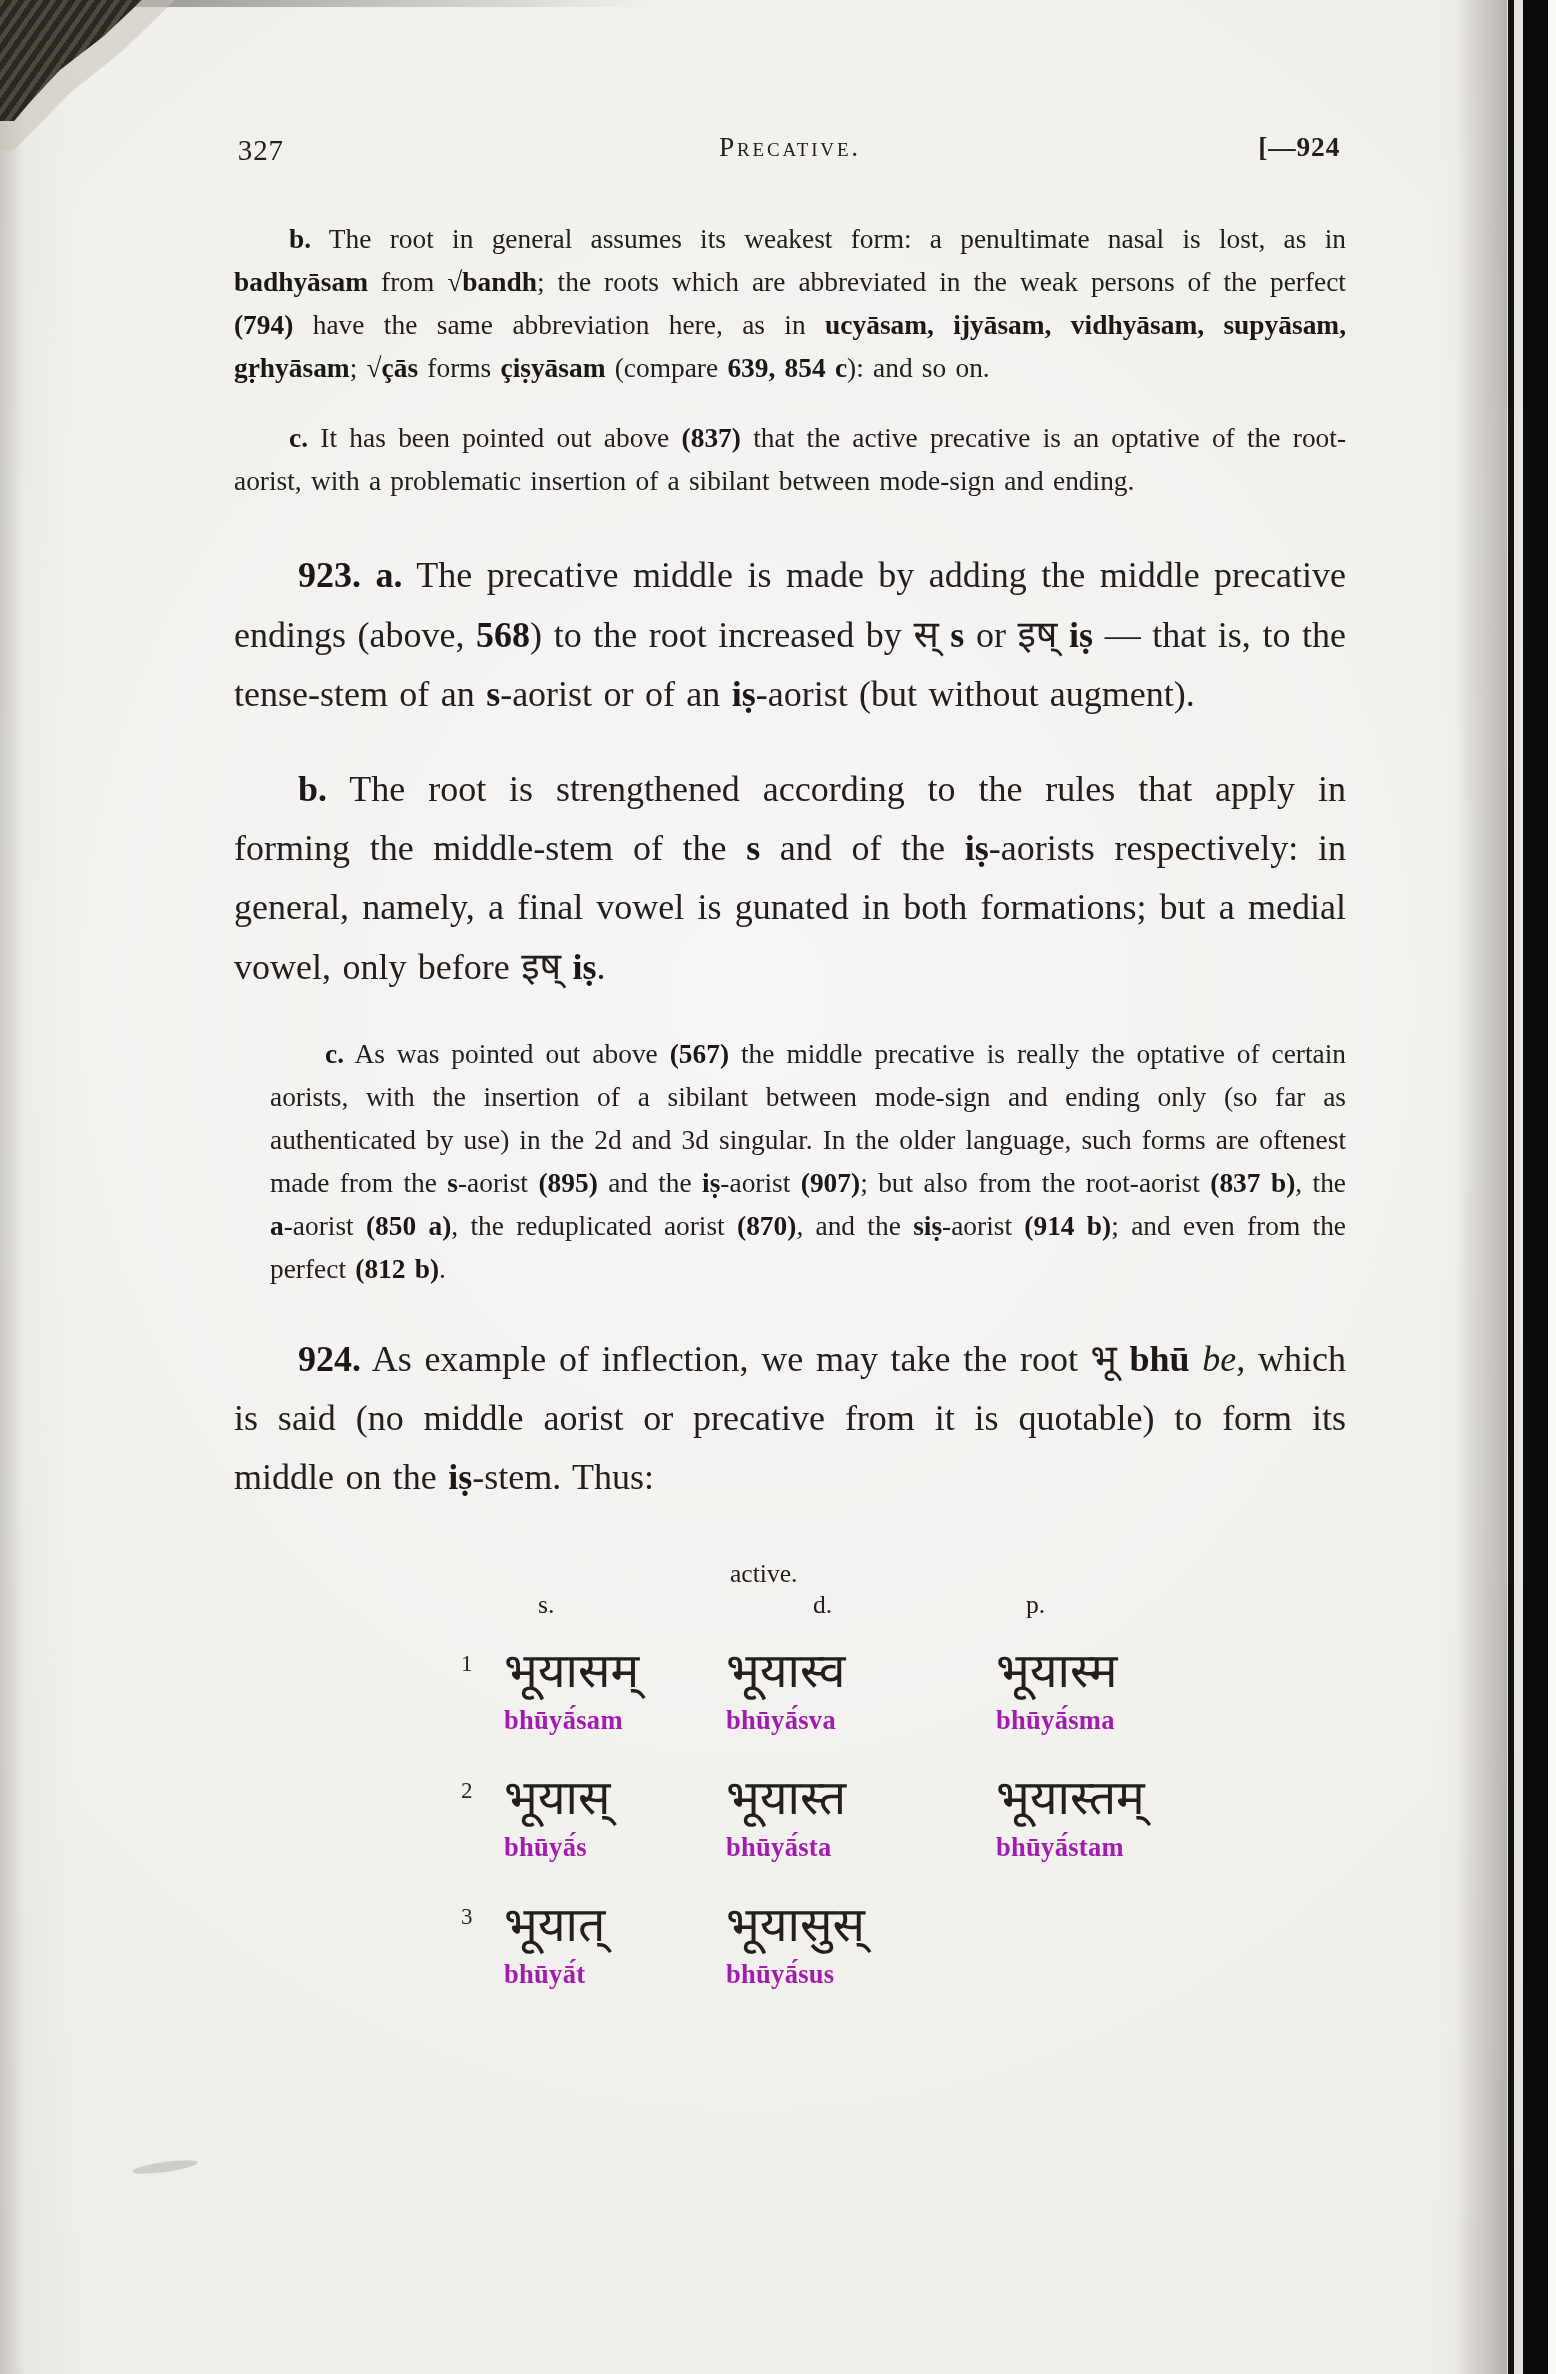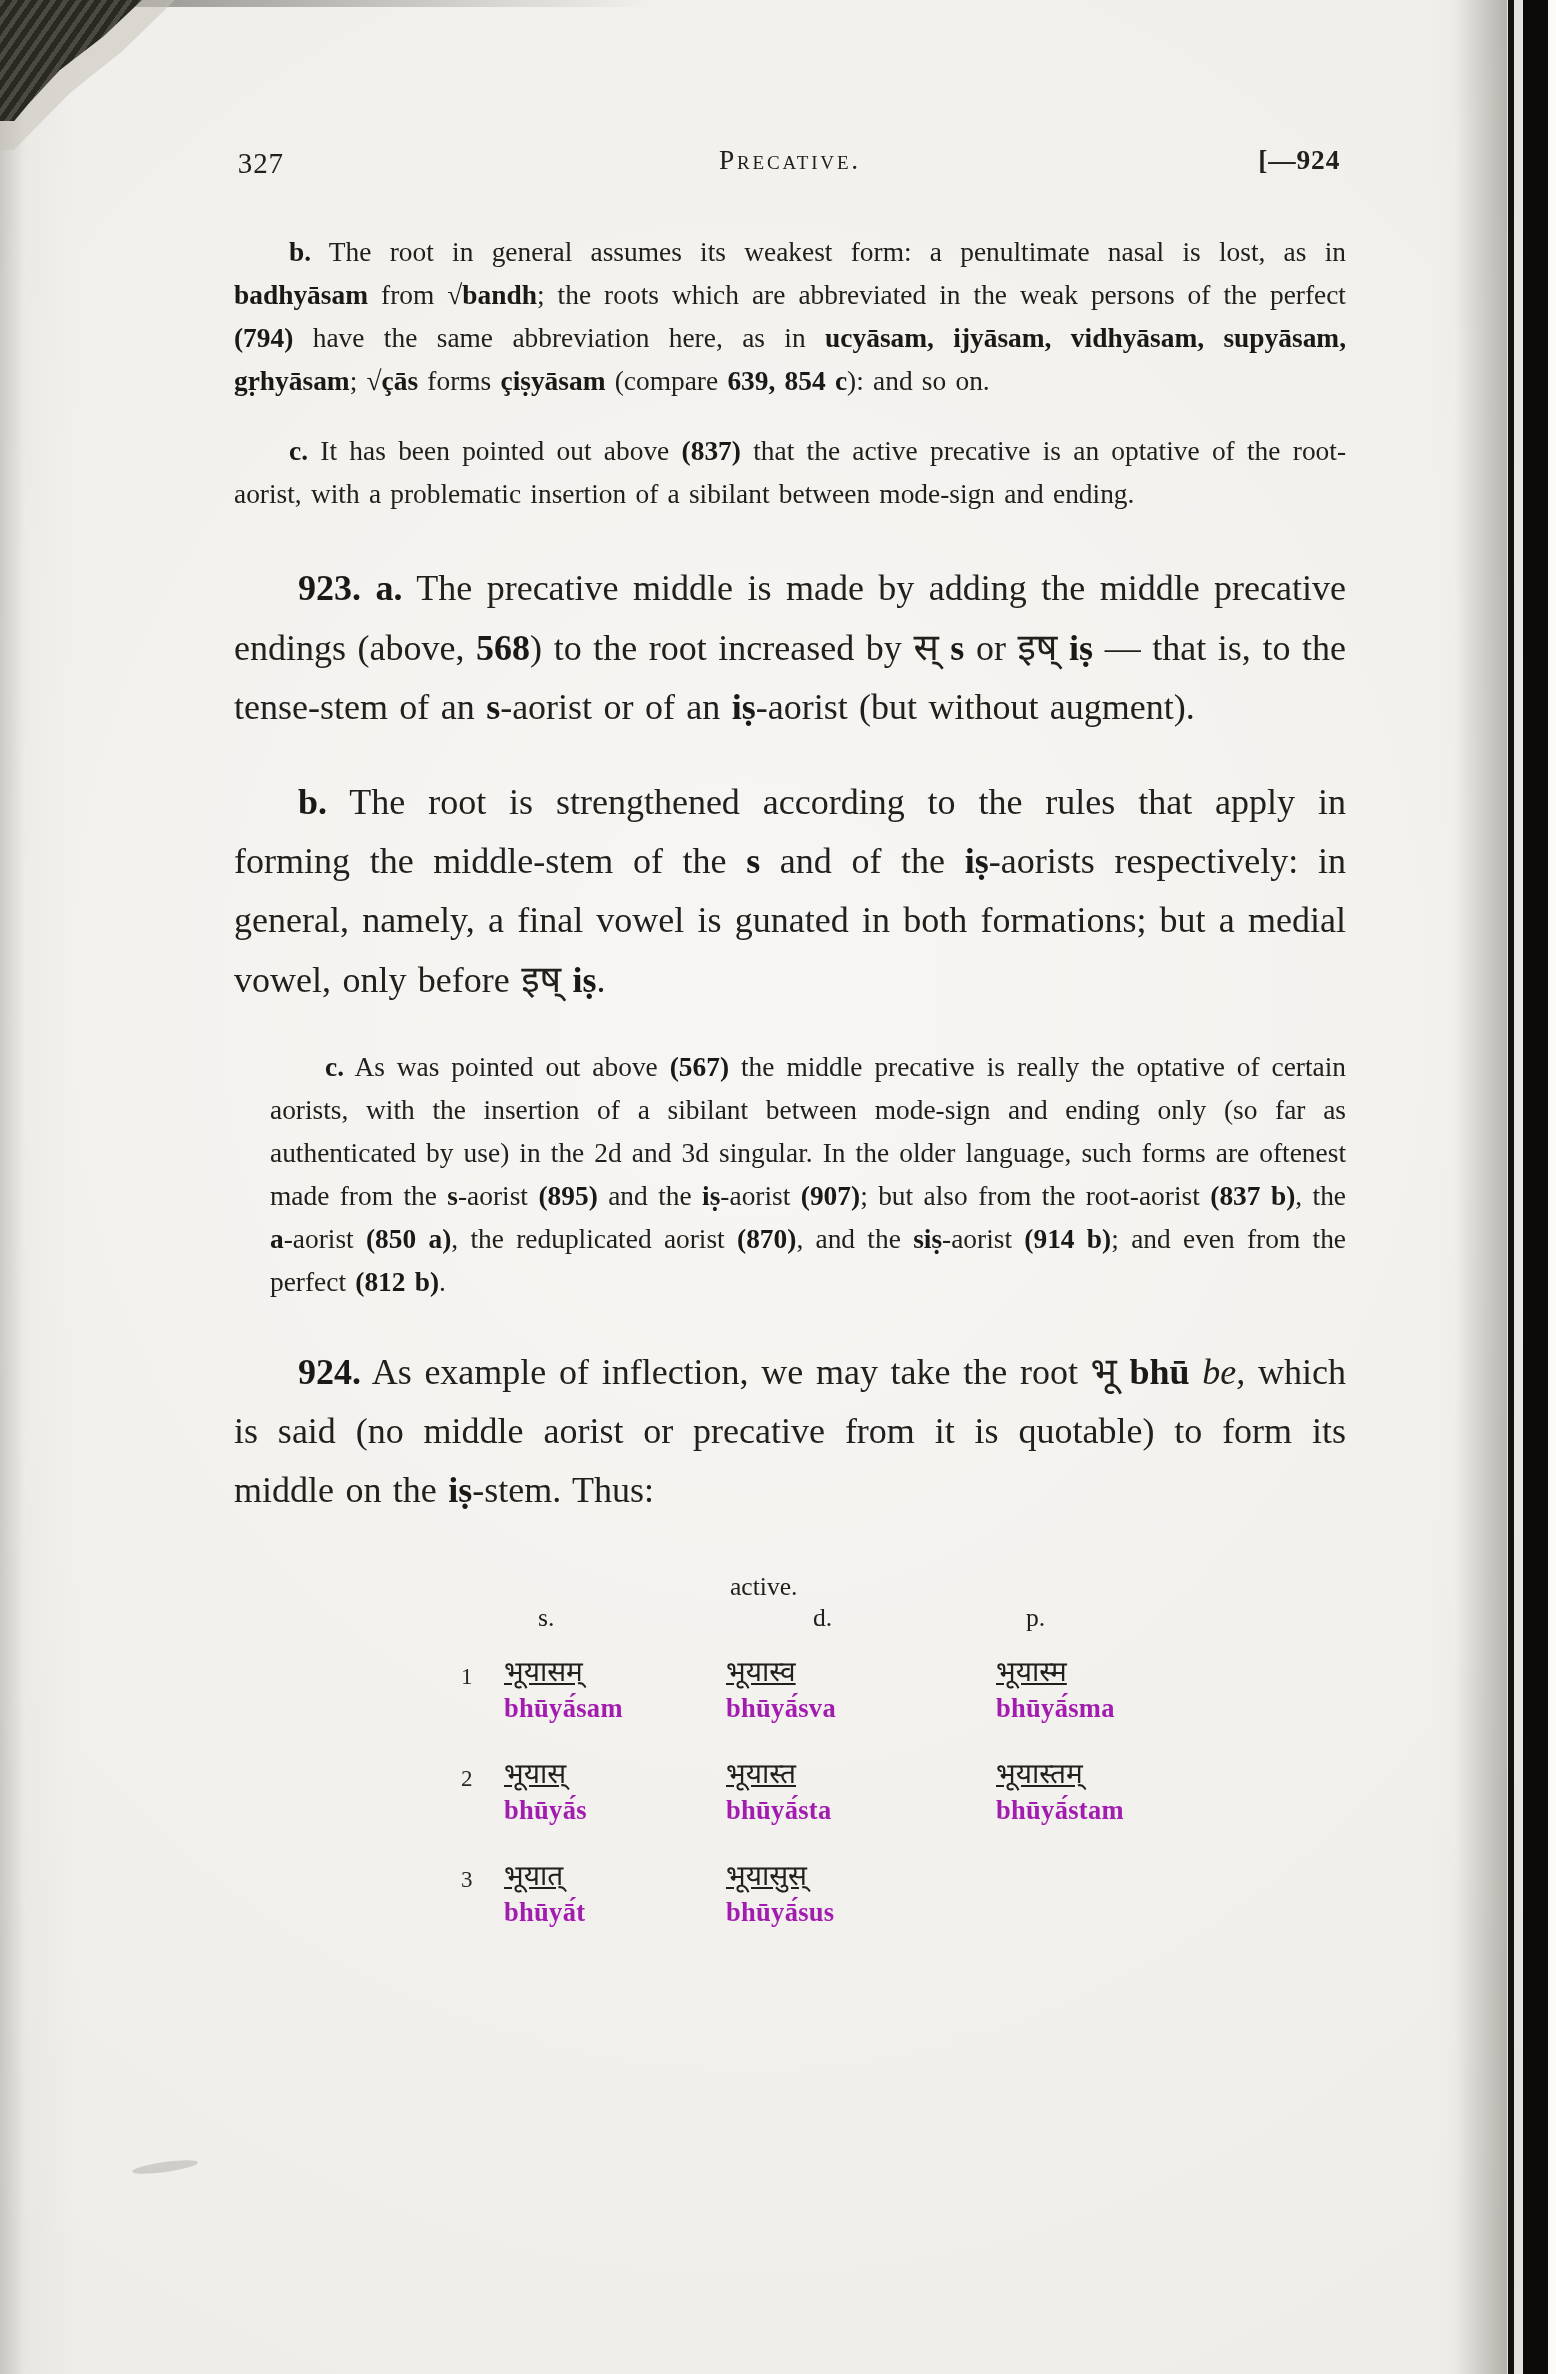--- a/index.html
+++ b/index.html
@@ -31,21 +31,21 @@
     position:absolute;top:0;left:0;width:142px;height:121px;z-index:3;
     background:repeating-linear-gradient(125deg,#4c4942 0 4.7px,#2a2823 4.7px 10.4px);
     clip-path:polygon(0 0,100% 0,73% 30%,42% 58%,20% 86%,10% 100%,0 100%);
   }
   .smudge{position:absolute;left:132px;top:2162px;width:66px;height:9.5px;z-index:1;
     background:rgba(60,56,50,.18);transform:rotate(-8deg);border-radius:50%;}
   .edge-thin{position:absolute;top:0;left:1508px;width:5.7px;height:100%;background:#16130f;z-index:4;}
   .edge-thick{position:absolute;top:0;left:1523px;width:25.6px;height:100%;background:#0d0b09;z-index:4;}
   .edge-white{position:absolute;top:0;left:1548px;width:8.5px;height:100%;background:#fbfaf7;z-index:4;}
 
-  .content{position:absolute;left:234px;top:145px;width:1112px;z-index:5;}
+  .content{position:absolute;left:234px;top:132px;width:1112px;z-index:5;}
 
   .hdr{position:relative;height:42px;margin-bottom:44px;font-size:27.4px;}
   .pagenum{position:absolute;left:3.8px;top:1.9px;font-size:29px;letter-spacing:0.9px;}
   .runtitle{position:absolute;left:0;right:0;top:0;text-align:center;
     font-variant:small-caps;letter-spacing:2.8px;}
   .secref{position:absolute;right:5.7px;top:0;font-weight:bold;letter-spacing:0.9px;}
 
   .para{text-align:justify;word-spacing:2.4px;}
   .small{font-size:27.4px;line-height:43px;}
   .large{font-size:36px;line-height:59px;}
@@ -63,21 +63,21 @@
 
   .tbl{margin-left:227px;margin-top:52px;}
   .tbl-caption{font-size:25.6px;margin-left:269px;margin-bottom:1px;}
   .tbl-grid{display:grid;grid-template-columns:43px 222px 270px 237px;}
   .tbl-head{font-size:25.6px;margin-bottom:21px;}
   .tbl-head .h1{padding-left:34px;}
   .tbl-head .h2{padding-left:87px;}
   .tbl-head .h3{padding-left:30px;}
   .row{margin-bottom:32px;}
   .num{font-size:23px;padding-top:9.5px;color:#2b2823;}
-  .dev{font-size:28px;line-height:1.25;text-decoration:underline;}
+  .dev{font-size:48px;line-height:1.25;}
   .tr{font-size:26.5px;font-weight:bold;margin-top:3.8px;letter-spacing:0.3px;color:#a21caf;}
 </style>
 </head>
 <body>
 
 <div class="page-bg"></div>
 <div class="top-edge"></div>
 <div class="left-shade"></div>
 <div class="right-shade"></div>
 <div class="corner-fringe"></div>

